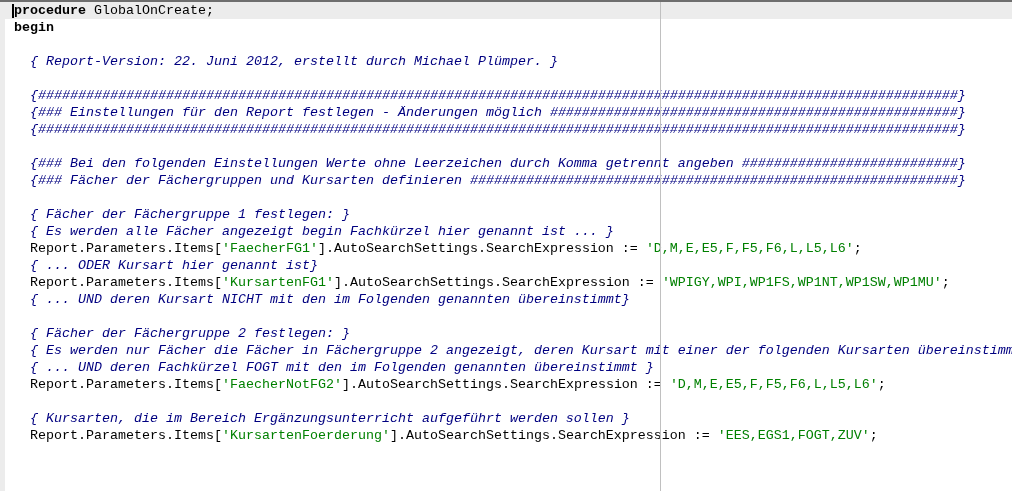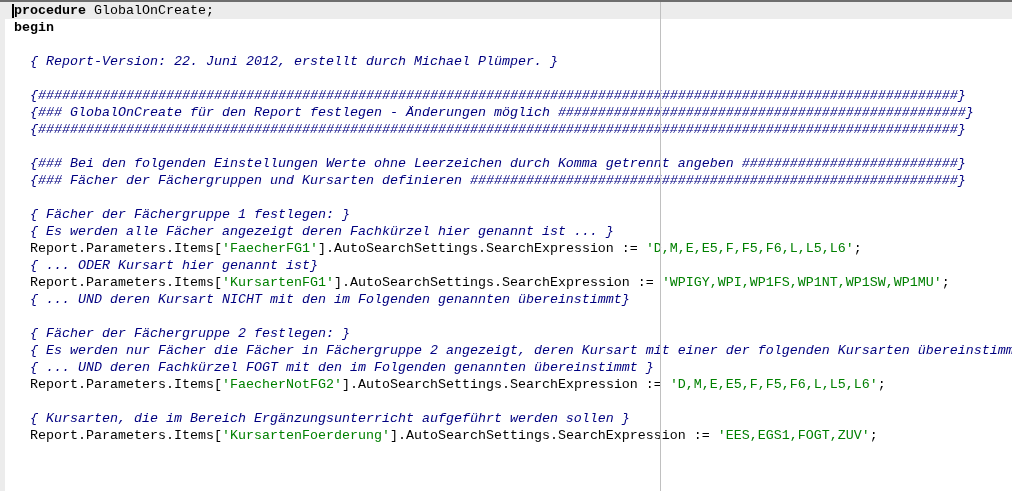--- a/index.html
+++ b/index.html
@@ -29,28 +29,28 @@
 <div id="editor">
   <div id="gutter"></div>
   <div id="margin-line"></div>
   <div id="lines">
       <div class="line hl"><span class="kw">procedure</span><span class="txt"> GlobalOnCreate;</span></div>
       <div class="line"><span class="kw">begin</span></div>
       <div class="line"> </div>
       <div class="line"><span class="cmt">  { Report-Version: 22. Juni 2012, erstellt durch Michael Plümper. }</span></div>
       <div class="line"> </div>
       <div class="line"><span class="cmt">  {###################################################################################################################}</span></div>
-      <div class="line"><span class="cmt">  {### GlobalOnCreate für den Report festlegen - Änderungen möglich ###################################################}</span></div>
+      <div class="line"><span class="cmt">  {### Einstellungen für den Report festlegen - Änderungen möglich ###################################################}</span></div>
       <div class="line"><span class="cmt">  {###################################################################################################################}</span></div>
       <div class="line"> </div>
       <div class="line"><span class="cmt">  {### Bei den folgenden Einstellungen Werte ohne Leerzeichen durch Komma getrennt angeben ###########################}</span></div>
       <div class="line"><span class="cmt">  {### Fächer der Fächergruppen und Kursarten definieren #############################################################}</span></div>
       <div class="line"> </div>
       <div class="line"><span class="cmt">  { Fächer der Fächergruppe 1 festlegen: }</span></div>
-      <div class="line"><span class="cmt">  { Es werden alle Fächer angezeigt deren Fachkürzel hier genannt ist ... }</span></div>
+      <div class="line"><span class="cmt">  { Es werden alle Fächer angezeigt begin Fachkürzel hier genannt ist ... }</span></div>
       <div class="line"><span class="txt">  Report.Parameters.Items[</span><span class="str">'FaecherFG1'</span><span class="txt">].AutoSearchSettings.SearchExpression := </span><span class="str">'D,M,E,E5,F,F5,F6,L,L5,L6'</span><span class="txt">;</span></div>
       <div class="line"><span class="cmt">  { ... ODER Kursart hier genannt ist}</span></div>
       <div class="line"><span class="txt">  Report.Parameters.Items[</span><span class="str">'KursartenFG1'</span><span class="txt">].AutoSearchSettings.SearchExpression := </span><span class="str">'WPIGY,WPI,WP1FS,WP1NT,WP1SW,WP1MU'</span><span class="txt">;</span></div>
       <div class="line"><span class="cmt">  { ... UND deren Kursart NICHT mit den im Folgenden genannten übereinstimmt}</span></div>
       <div class="line"> </div>
       <div class="line"><span class="cmt">  { Fächer der Fächergruppe 2 festlegen: }</span></div>
       <div class="line"><span class="cmt">  { Es werden nur Fächer die Fächer in Fächergruppe 2 angezeigt, deren Kursart mit einer der folgenden Kursarten übereinstimmt }</span></div>
       <div class="line"><span class="cmt">  { ... UND deren Fachkürzel FOGT mit den im Folgenden genannten übereinstimmt }</span></div>
       <div class="line"><span class="txt">  Report.Parameters.Items[</span><span class="str">'FaecherNotFG2'</span><span class="txt">].AutoSearchSettings.SearchExpression := </span><span class="str">'D,M,E,E5,F,F5,F6,L,L5,L6'</span><span class="txt">;</span></div>
       <div class="line"> </div>

